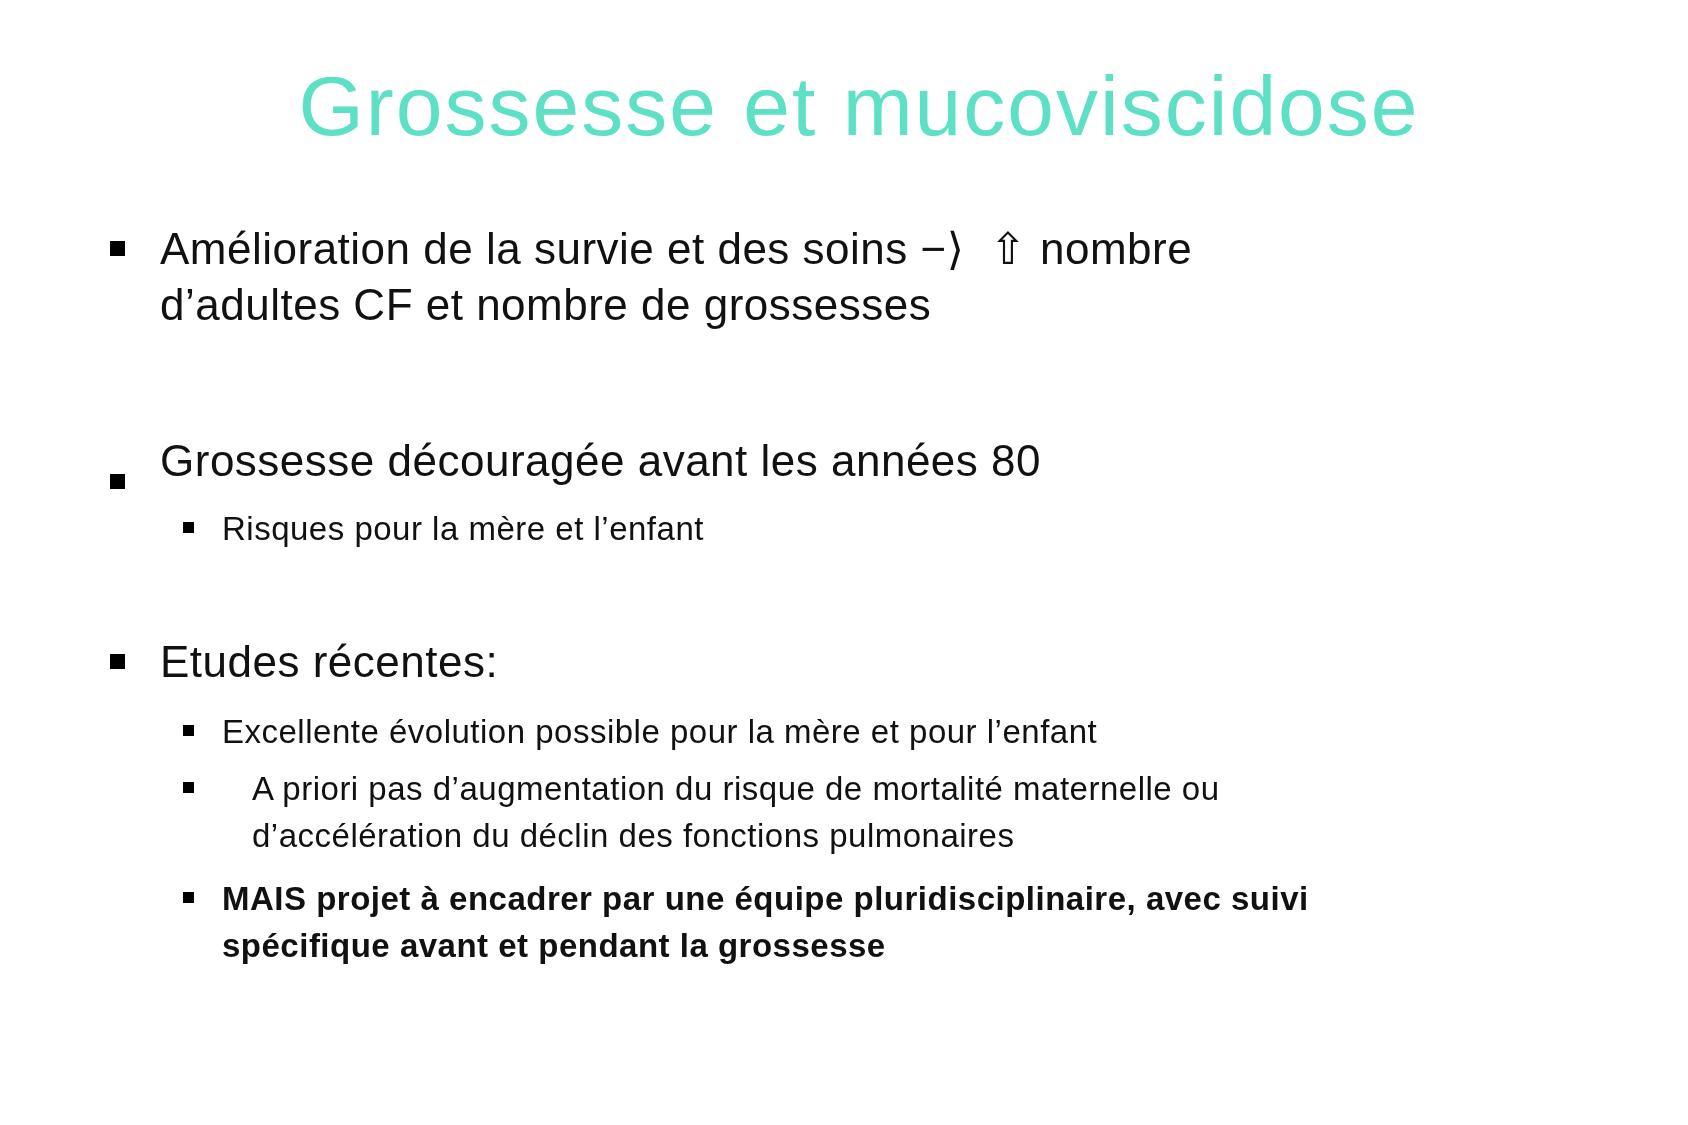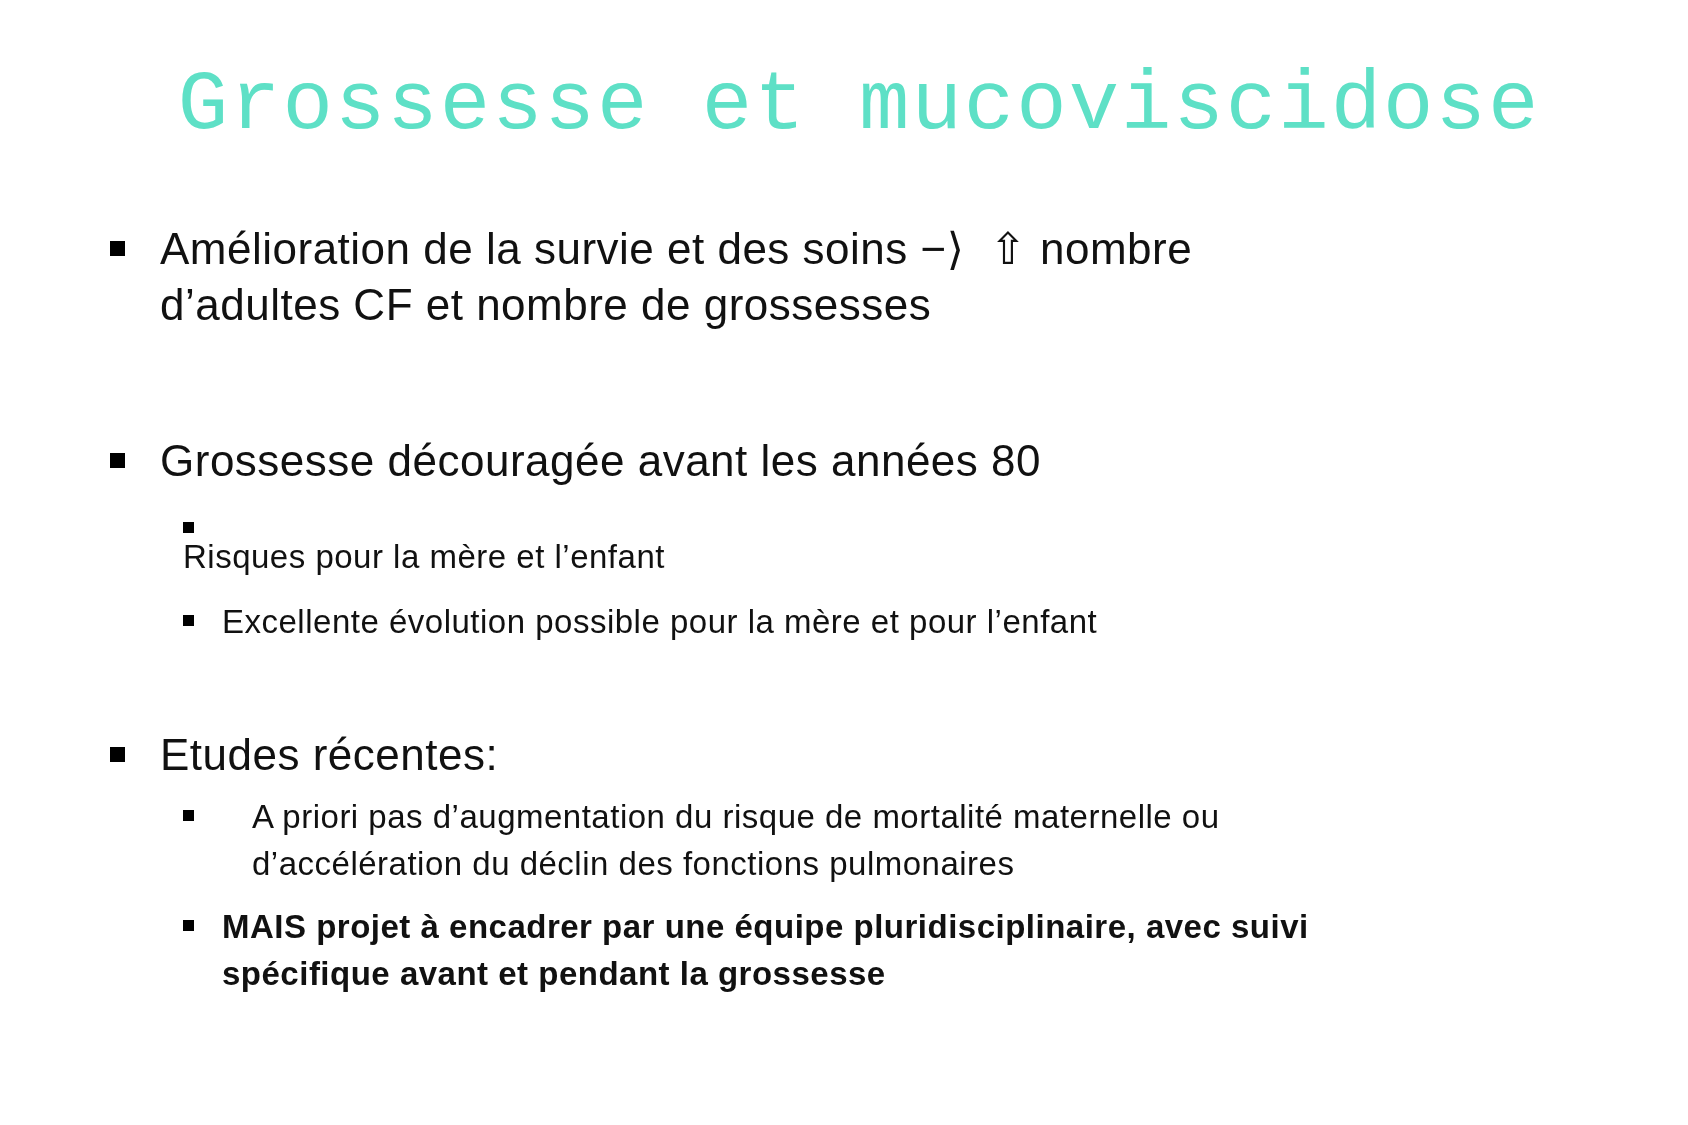--- a/index.html
+++ b/index.html
@@ -18,21 +18,20 @@
   .title {
     margin-top: 56px;
     text-align: center;
     font-size: 84px;
     line-height: 1.2;
     font-weight: 300;
     letter-spacing: 2px;
     color: #5ee0c6;
     padding-left: 30px;
     white-space: nowrap;
-    font-family: Liberation Mono, monospace;
   }
   .body {
     margin-top: 64px;
     padding-left: 110px;
     padding-right: 60px;
   }
   .row {
     display: flex;
     align-items: flex-start;
   }
@@ -61,22 +60,22 @@
   }
   .row.l2 .bullet {
     flex: none;
     width: 11px;
     height: 11px;
     background: #000000;
     margin-top: 17px;
     margin-right: 28px;
   }
   .r1  { margin-top: 0; }
-  .r2  { margin-top: 100px; }
-  .r2a { margin-top: 16px; flex-direction: column; }
+  .r2  { margin-top: 100px; align-items: flex-end; }
+  .r2a { margin-top: 16px; }
   .r3  { margin-top: 82px; }
   .r3a { margin-top: 18px; }
   .r3b { margin-top: 10px; gap: 30px; }
   .r3c { margin-top: 16px; font-weight: bold; }
 </style>
 </head>
 <body>
 
 <div class="slide">
 
@@ -93,28 +92,28 @@
     <div class="row l1 r2">
       <span class="bullet"></span>
       <span class="text">Grossesse découragée avant les années 80</span>
     </div>
 
     <div class="row l2 r2a">
       <span class="bullet"></span>
       <span class="text">Risques pour la mère et l’enfant</span>
     </div>
 
+    <div class="row l1 r3">
+      <span class="bullet"></span>
+      <span class="text">Etudes récentes:</span>
+    </div>
+
     <div class="row l2 r3a">
       <span class="bullet"></span>
       <span class="text">Excellente évolution possible pour la mère et pour l’enfant</span>
-    </div>
-
-    <div class="row l1 r3">
-      <span class="bullet"></span>
-      <span class="text">Etudes récentes:</span>
     </div>
 
     <div class="row l2 r3b">
       <span class="bullet"></span>
       <span class="text">A priori pas d’augmentation du risque de mortalité maternelle ou
 d’accélération du déclin des fonctions pulmonaires</span>
     </div>
 
     <div class="row l2 r3c">
       <span class="bullet"></span>

